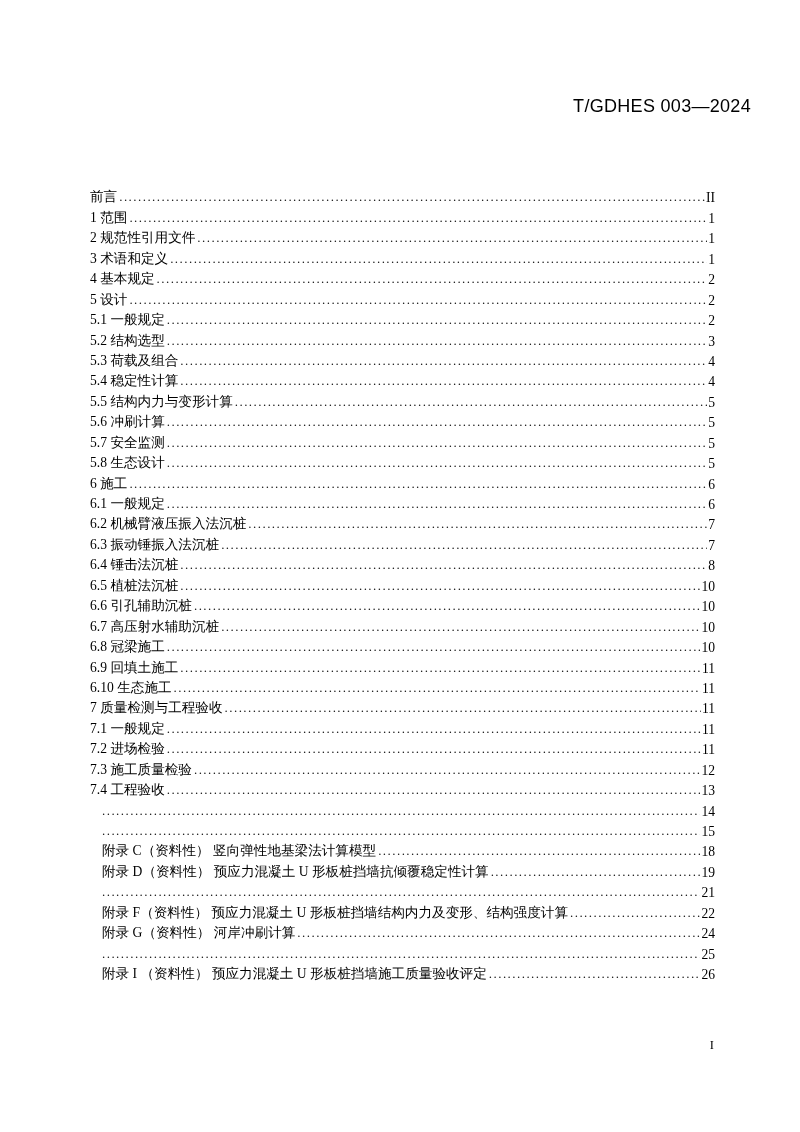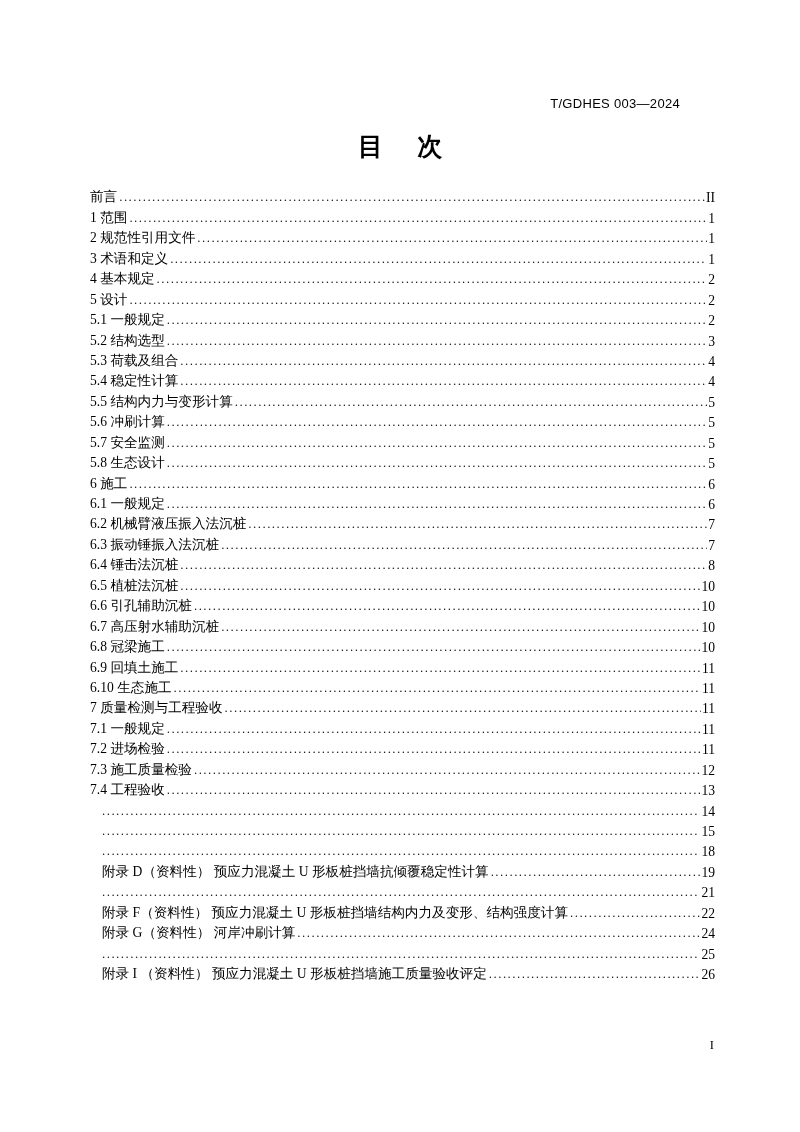--- a/index.html
+++ b/index.html
@@ -21,24 +21,24 @@
     height: 1132px;
     box-sizing: border-box;
   }
   
   .doc-header {
     position: absolute;
     top: 96px;
     left: 0;
     width: 800px;
     text-align: right;
-    padding-right: 120px;
+    padding-right: 49px;
     box-sizing: border-box;
     font-family: "Liberation Sans", "DejaVu Sans", sans-serif;
-    font-size: 13px;
+    font-size: 18px;
     letter-spacing: 0.3px;
     white-space: nowrap;
   }
   .doc-header .std-code {
     font-family: "Liberation Sans", "DejaVu Sans", sans-serif;
   }
   
   .toc-title {
     position: absolute;
     top: 130px;
@@ -104,21 +104,20 @@
 </style>
 </head>
 <body>
 
 <div class="page">
 
   <div class="doc-header">
     <span class="std-code">T/GDHES  003—2024</span>
   </div>
 
-  <div class="toc-title">目  次</div>
 
   <div class="toc-list" id="toc-list">
       <div class="toc-entry">
         <span class="label">前言</span>
         <span class="leader">.................................................................................................................................</span>
         <span class="pageno">II</span>
       </div>
       <div class="toc-entry">
         <span class="label">1  范围</span>
         <span class="leader">.................................................................................................................................</span>
@@ -266,20 +265,21 @@
       </div>
       <div class="toc-entry lvl-appendix">
         <span class="leader">.................................................................................................................................</span>
         <span class="pageno">14</span>
       </div>
       <div class="toc-entry lvl-appendix">
         <span class="leader">.................................................................................................................................</span>
         <span class="pageno">15</span>
       </div>
       <div class="toc-entry lvl-appendix">
+        <span class="label">附录 C（资料性）   竖向弹性地基梁法计算模型 </span>
         <span class="leader">.................................................................................................................................</span>
         <span class="pageno">18</span>
       </div>
       <div class="toc-entry lvl-appendix">
         <span class="label">附录 D（资料性）   预应力混凝土 U 形板桩挡墙抗倾覆稳定性计算</span>
         <span class="leader">.................................................................................................................................</span>
         <span class="pageno">19</span>
       </div>
       <div class="toc-entry lvl-appendix">
         <span class="leader">.................................................................................................................................</span>

